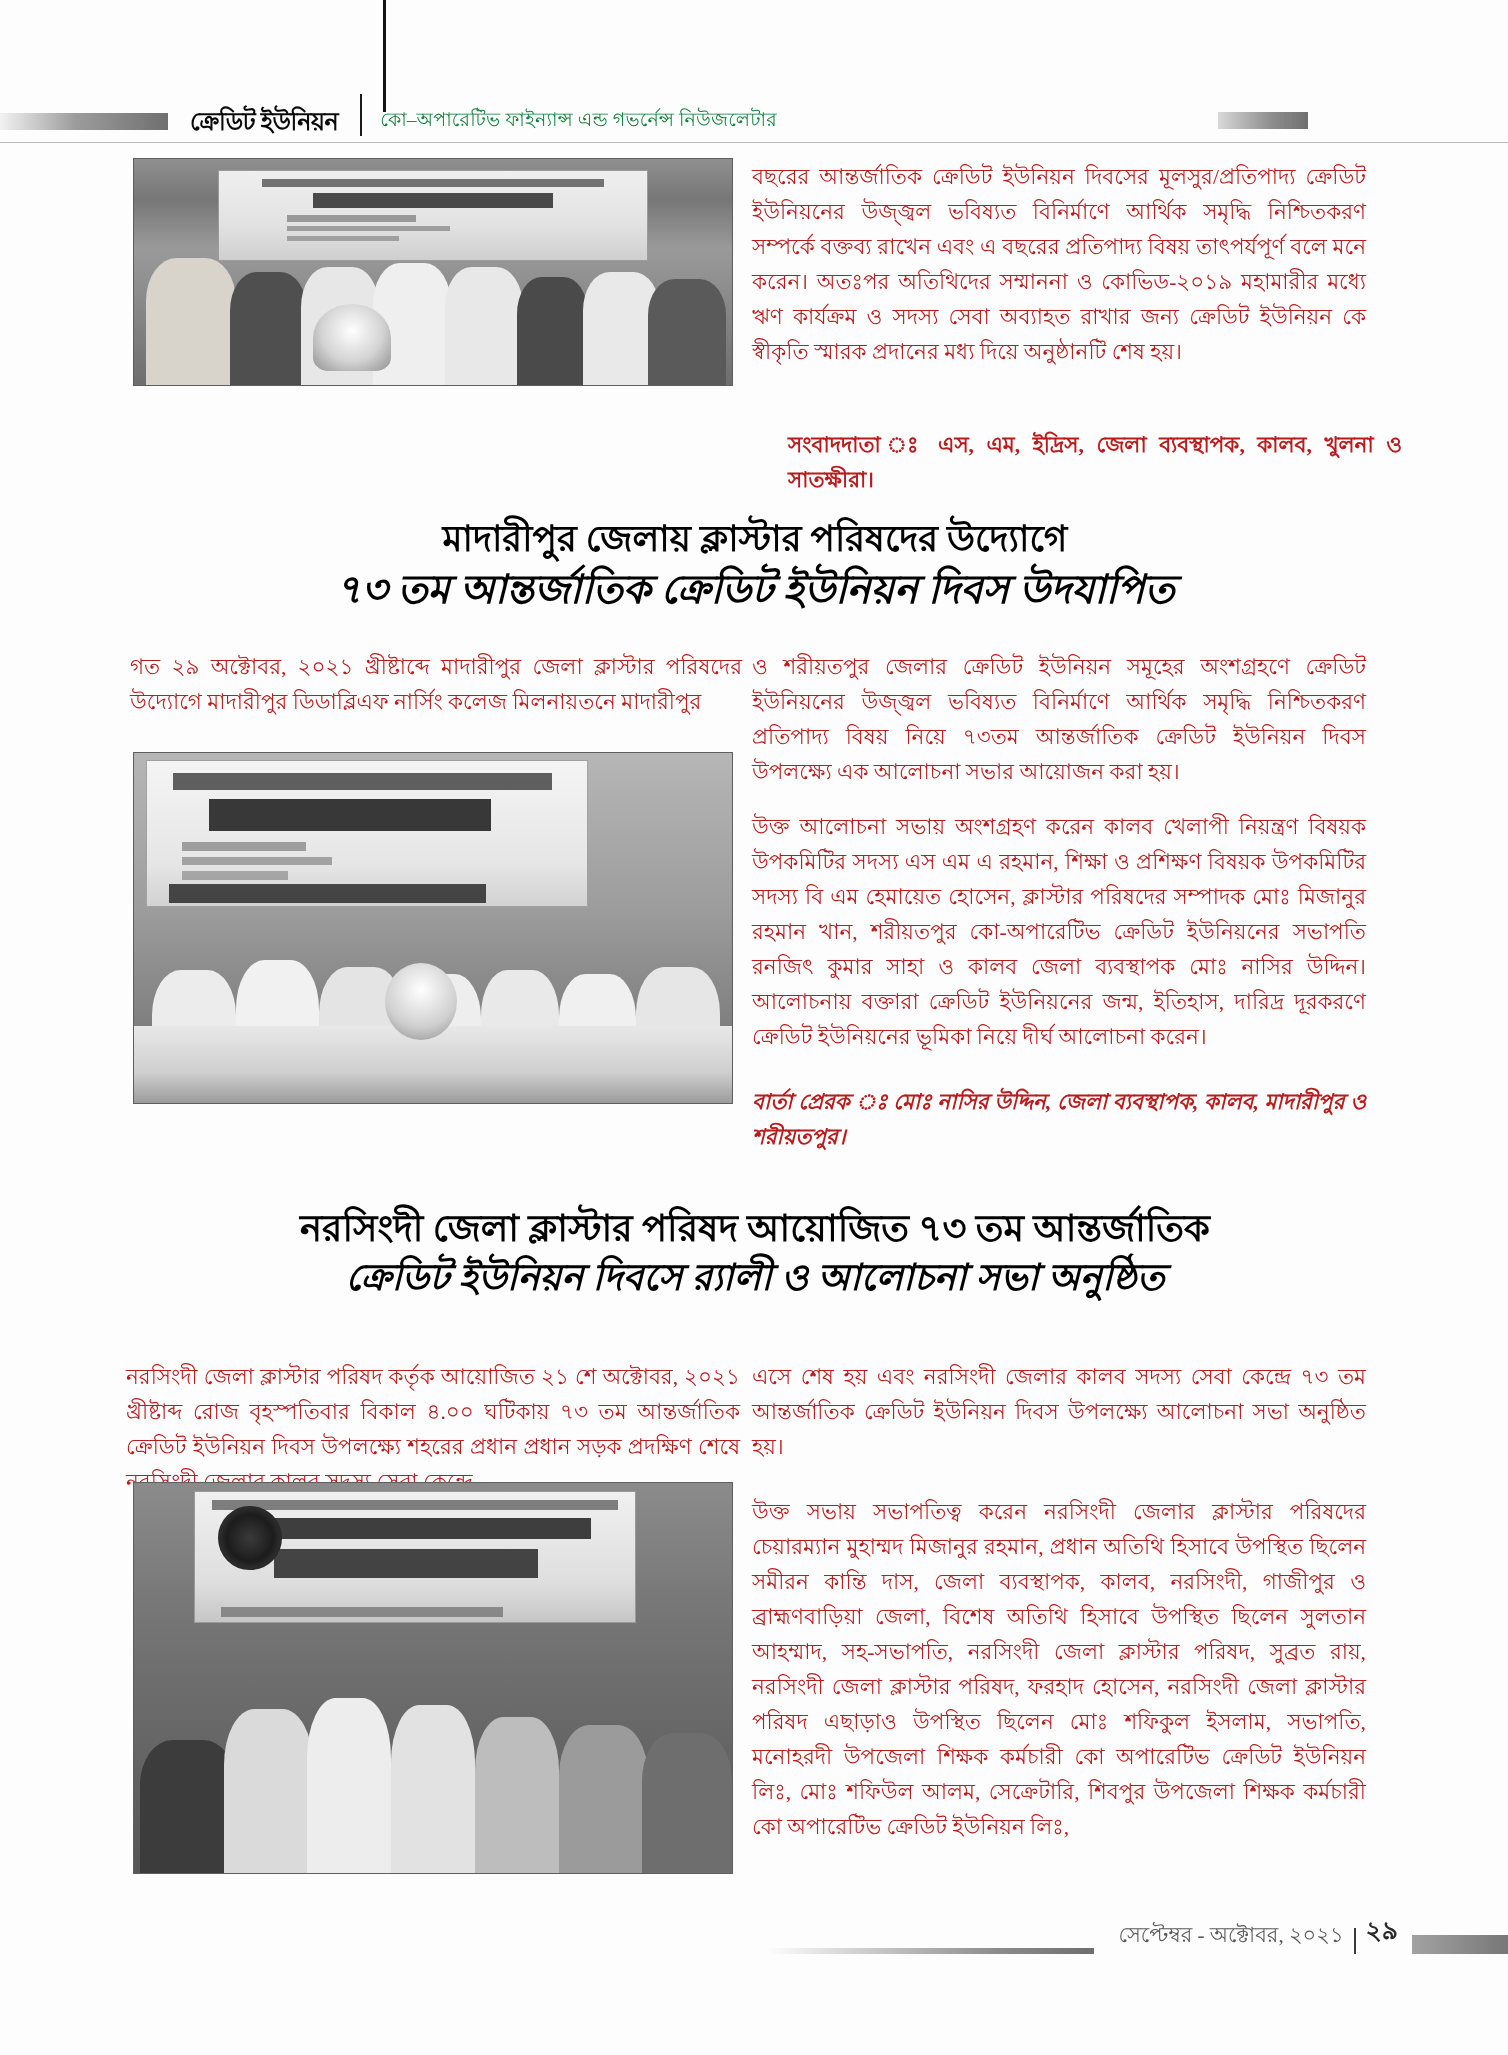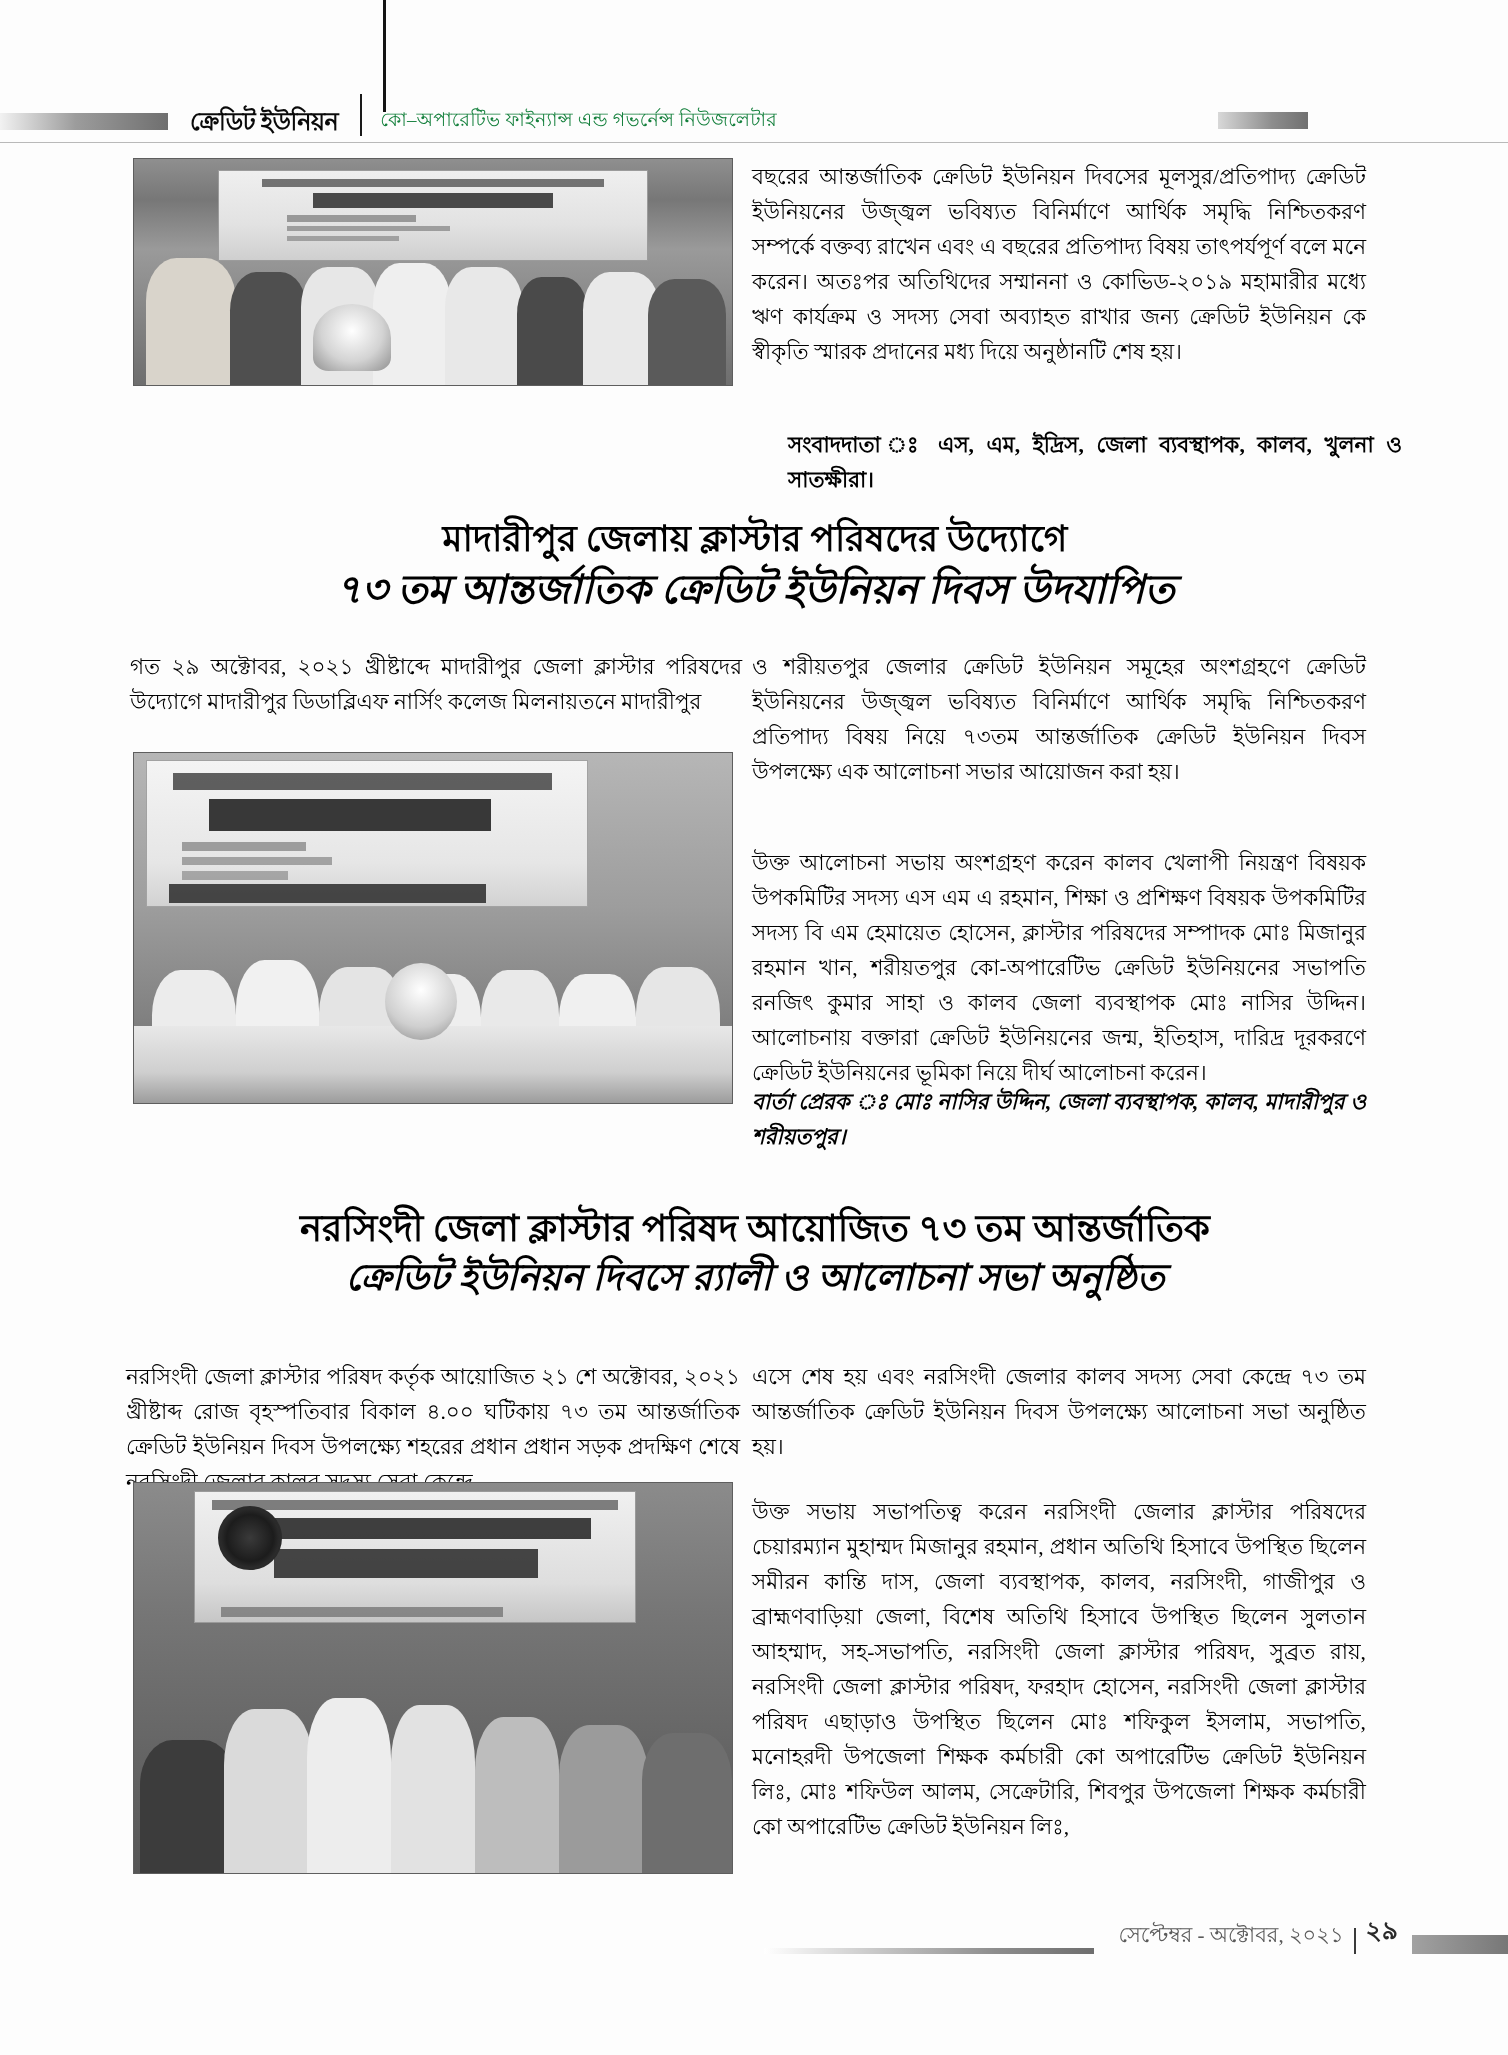--- a/index.html
+++ b/index.html
@@ -93,21 +93,21 @@
   
   .bn {
     font-family: "Liberation Serif", "DejaVu Serif", serif;
   }
   .body-col {
     position: absolute;
     font-size: 21.5px;
     line-height: 35px;
     text-align: justify;
     text-justify: inter-word;
-    color: #000000;
+    color: #b91c1c;
   }
   .byline {
     font-weight: bold;
     font-size: 21.5px;
     line-height: 35px;
     margin-left: 36px;
   }
   .byline-italic {
     font-weight: bold;
     font-style: italic;
@@ -332,21 +332,21 @@
     height: 19px;
     background: linear-gradient(to right, #a2a2a2, #777);
     margin-left: 14px;
   }
 
   
   #a1-right   { left: 752px; top: 160px;  width: 614px; }
   #a1-byline  { left: 752px; top: 428px;  width: 614px; }
   #a2-left    { left: 130px; top: 650px;  width: 612px; }
   #a2-right-1 { left: 752px; top: 650px;  width: 614px; }
-  #a2-right-2 { left: 752px; top: 810px;  width: 614px; margin-top: 36px; }
+  #a2-right-2 { left: 752px; top: 810px;  width: 614px; }
   #a2-byline  { left: 752px; top: 1085px; width: 614px; }
   #a3-left    { left: 126px; top: 1360px; width: 614px; }
   #a3-right-1 { left: 752px; top: 1360px; width: 614px; }
   #a3-right-2 { left: 752px; top: 1495px; width: 614px; }
 </style>
 </head>
 <body>
 
 <div class="page">
 

